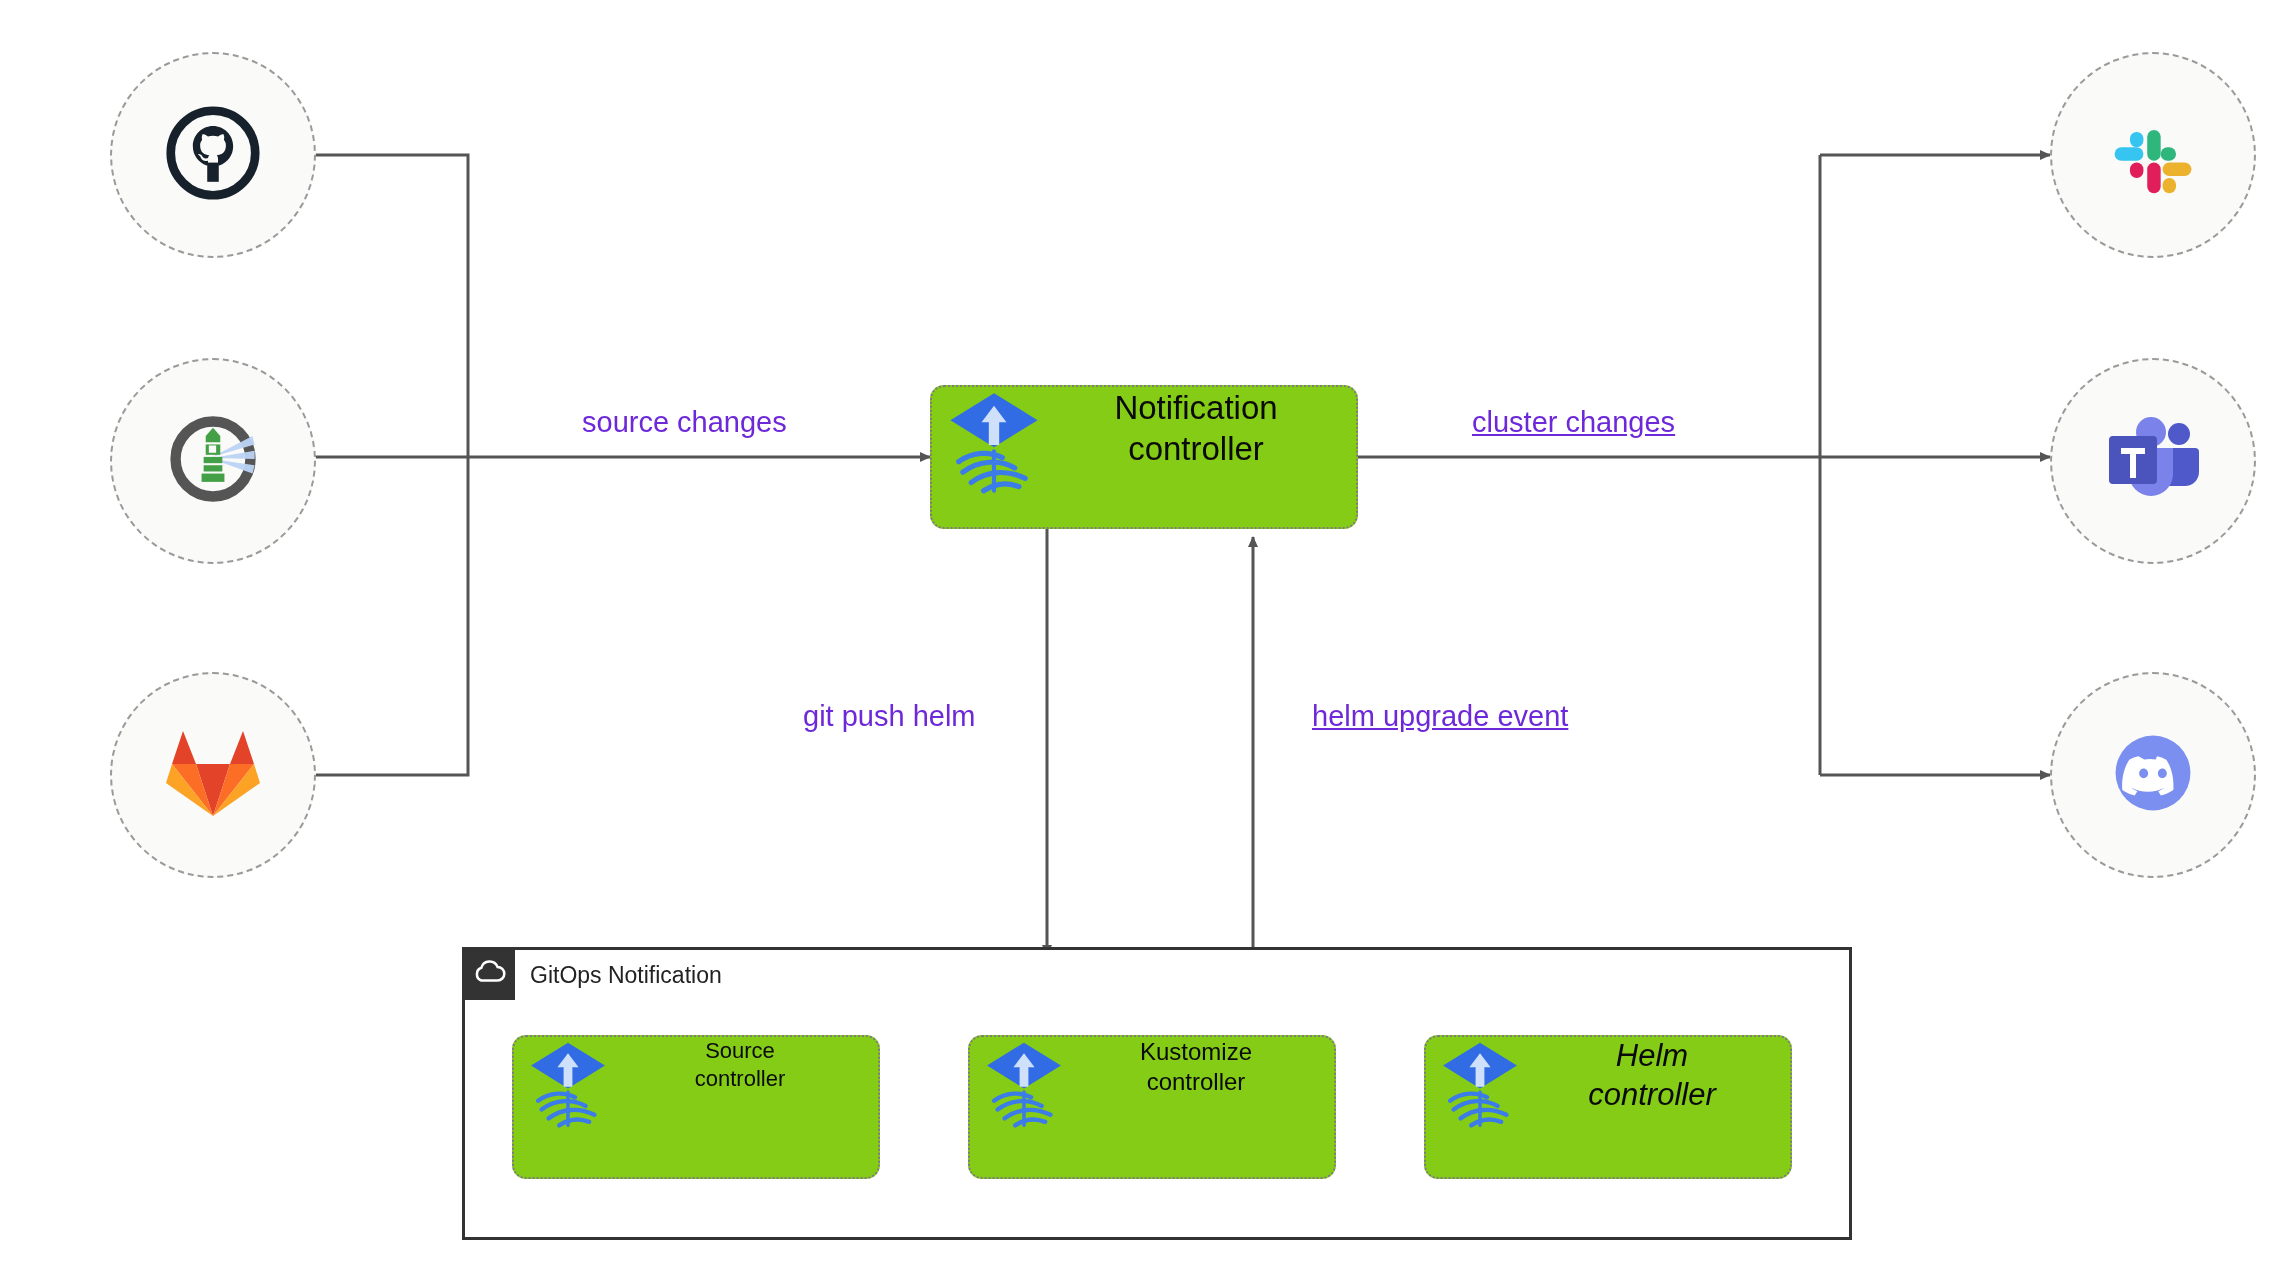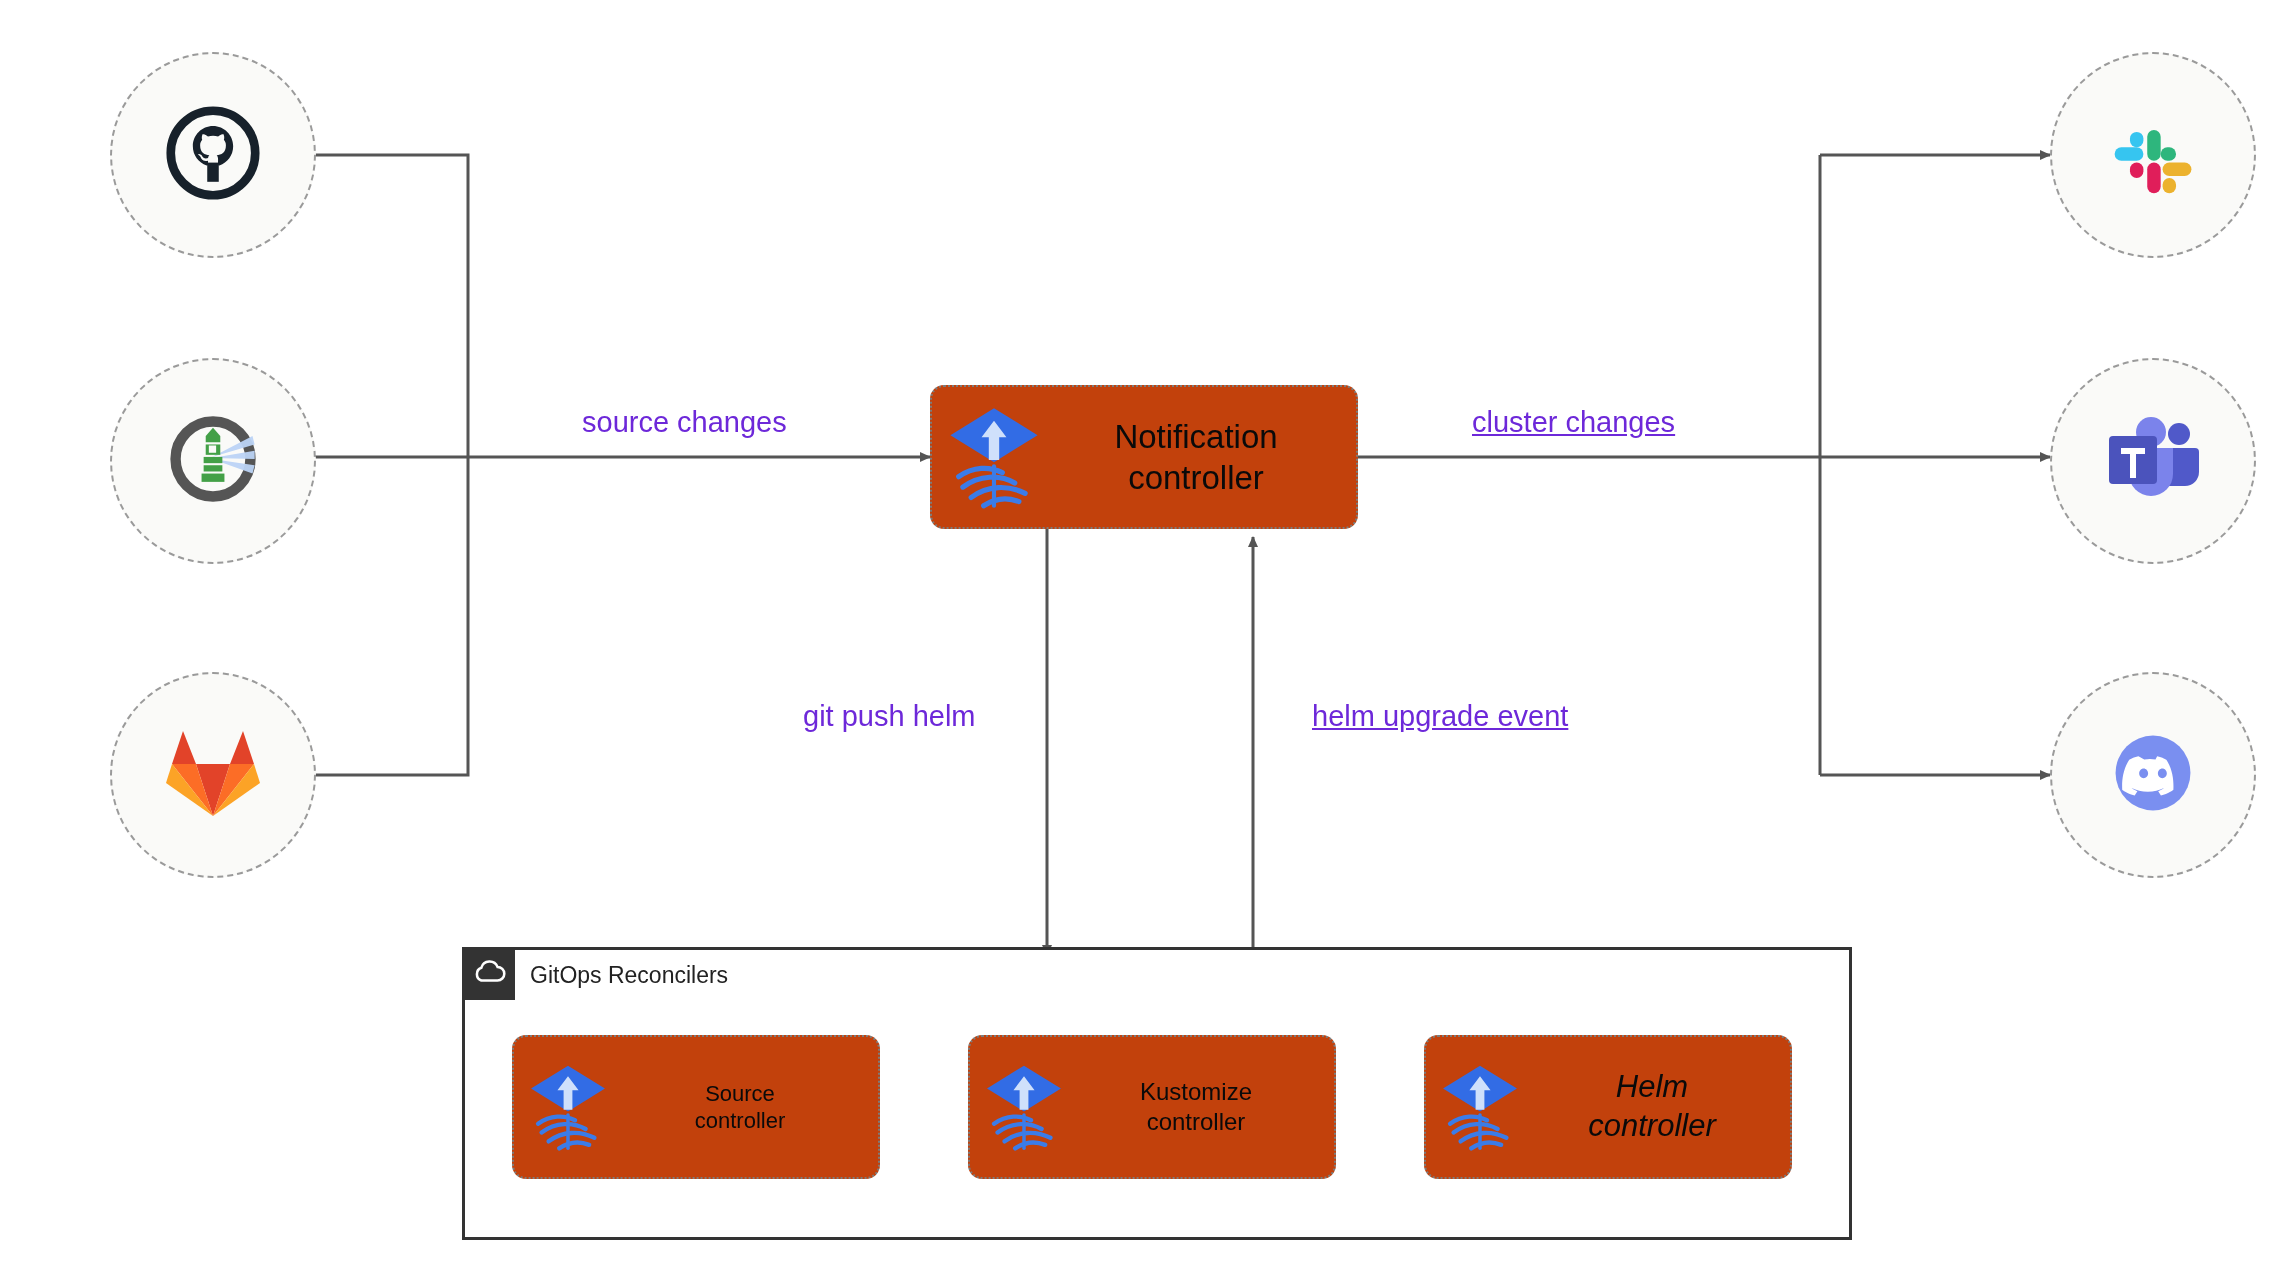--- a/index.html
+++ b/index.html
@@ -14,22 +14,22 @@
     background:#fafaf8;
     display:flex;align-items:center;justify-content:center;
     box-sizing:border-box;
   }
 
   
   .ctrl-box{
     position:absolute;
     border:2px dotted #7c7c7c;
     border-radius:14px;
-    background:#c2410c;
-    display:flex;align-items:center;
+    background:#84cc16;
+    display:flex;align-items:flex-start;
     box-sizing:border-box;
     padding:0 10px;
   }
   .ctrl-logo{flex:0 0 auto;display:flex;align-items:center;justify-content:center;}
   .ctrl-label{
     flex:1 1 auto;text-align:center;
     color:#0a0a0a;
     line-height:1.25;
     white-space:pre-line;
   }
@@ -201,21 +201,21 @@
   <div class="container-box" style="left:462px;top:947px;width:1390px;height:293px;"></div>
 
   <div class="container-tab" style="left:462px;top:947px;width:53px;height:53px;">
     <span>
       <svg width="34" height="26" viewBox="0 0 40 28">
         <path fill="none" stroke="#ffffff" stroke-width="3" d="M11 24 A8 8 0 0 1 11 9 A10 10 0 0 1 30 8 A8 8 0 0 1 30 24 Z"></path>
       </svg>
     </span>
   </div>
 
-  <div class="container-title" style="left:530px;top:962px;">GitOps Reconcilers</div>
+  <div class="container-title" style="left:530px;top:962px;">GitOps Notification</div>
 
   <div class="ctrl-box" style="left:512px;top:1035px;width:368px;height:144px;">
     <span class="ctrl-logo">
       <svg width="88" height="94" viewBox="0 0 100 106">
         <path fill="#326ce5" d="M50 6 L92 32 L50 58 L8 32 Z"></path>
         <path fill="#cfe0fb" d="M50 18 L62 34 H55 V56 H45 V34 H38 Z"></path>
         <g stroke="#3b7ce8" stroke-width="5" fill="none" stroke-linecap="round">
           <path d="M16 72 C30 62, 46 62, 58 68"></path>
           <path d="M20 82 C36 70, 56 70, 70 78"></path>
           <path d="M28 92 C44 80, 64 80, 80 88"></path>

